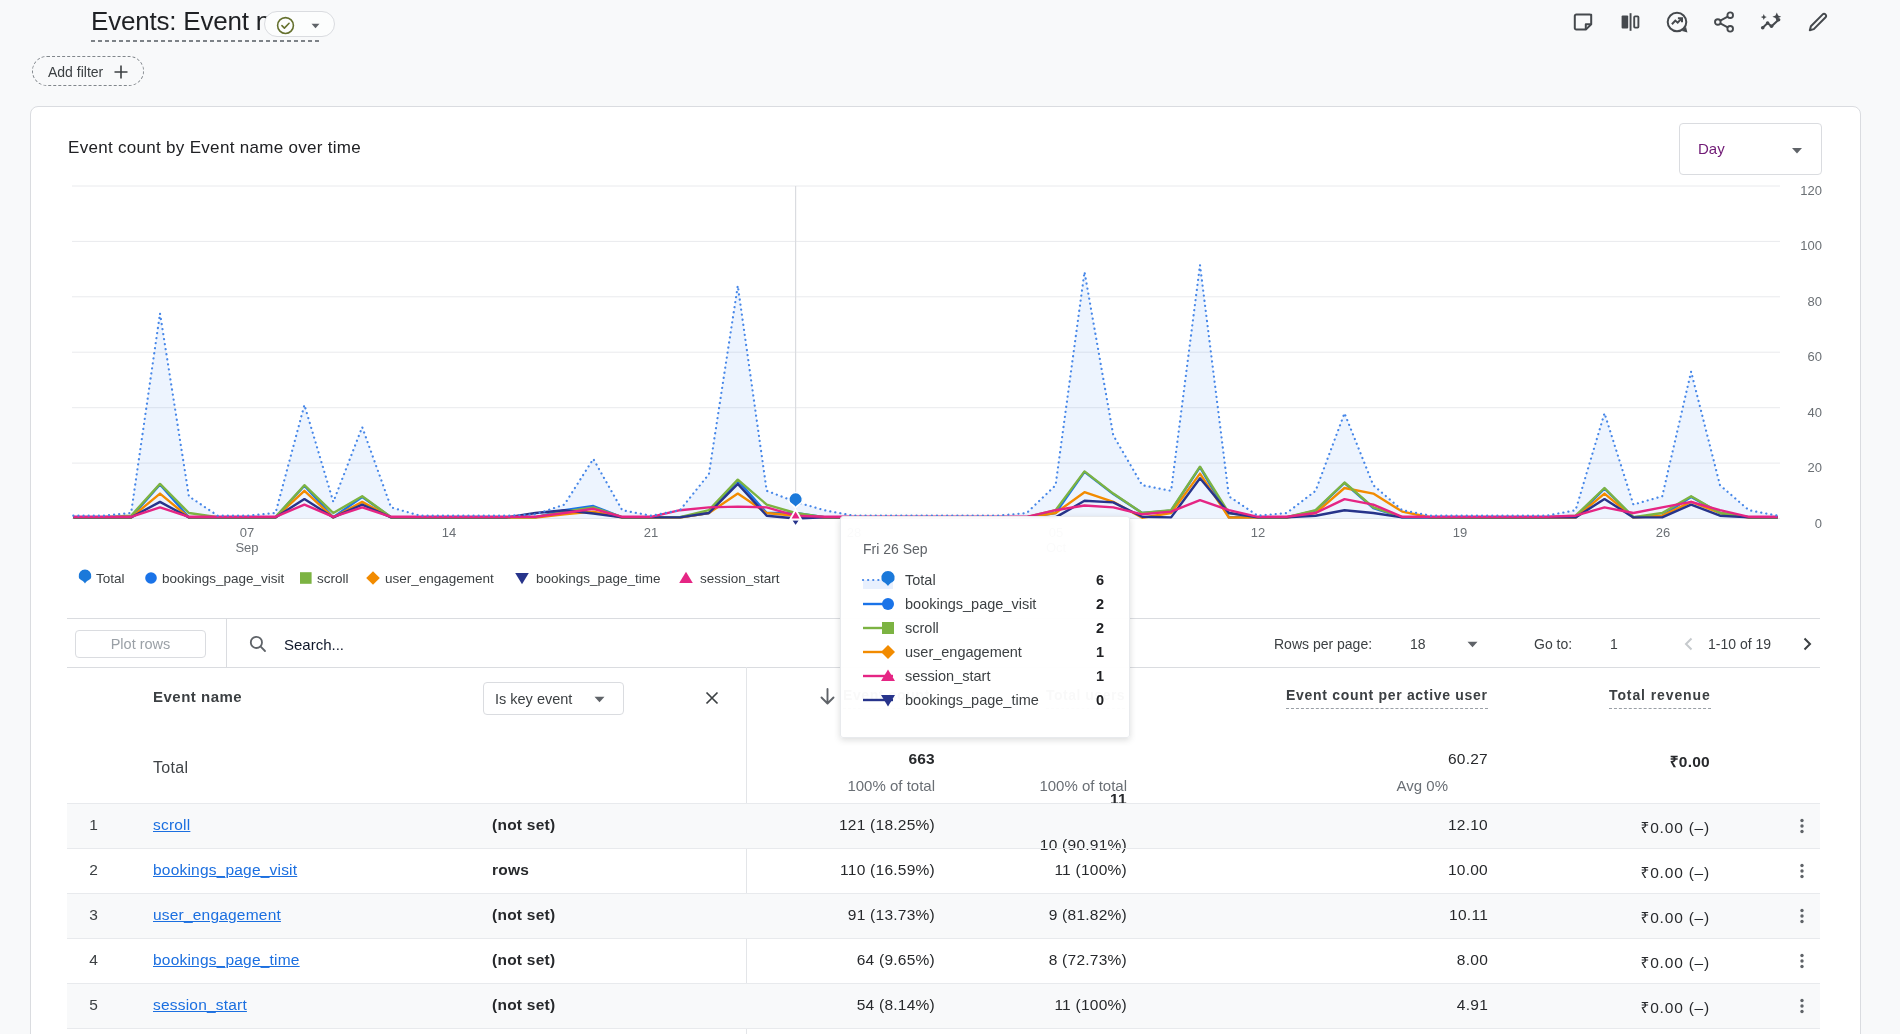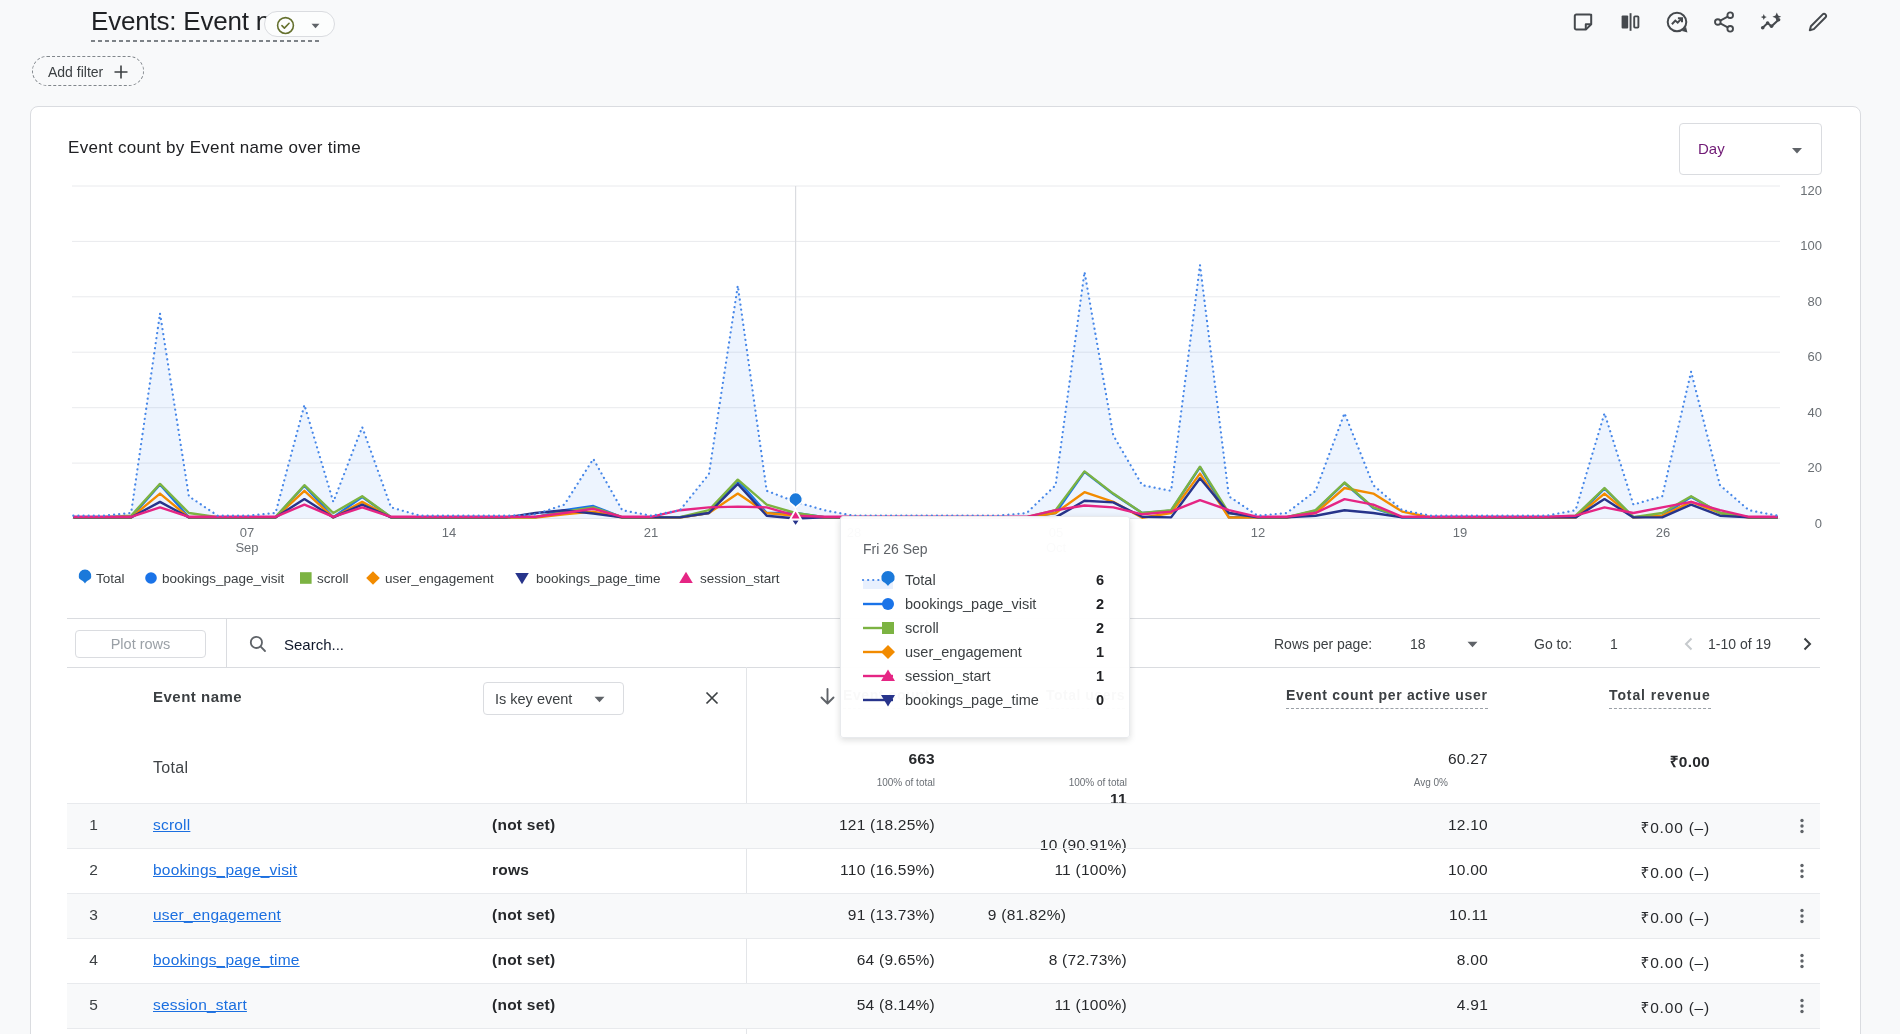--- a/index.html
+++ b/index.html
@@ -2,21 +2,21 @@
 <html><head>
 <meta charset="utf-8">
 <style>
 * { margin:0; padding:0; box-sizing:border-box; }
 html,body { width:1900px; height:1034px; background:#f8f9fa; font-family:"Liberation Sans",sans-serif; overflow:hidden; position:relative; }
 .abs { position:absolute; }
 .axis { font-size:13px; fill:#6b7075; }
 .legtxt { font-size:13.5px; fill:#3c4043; }
 .r { text-align:right; }
 .num { font-size:15.5px; color:#27292c; letter-spacing:0.25px; }
-.gray13 { font-size:10px; color:#6a6f75; }
+.gray13 { font-size:15px; color:#6a6f75; }
 .hdr { font-size:14px; font-weight:bold; color:#3c4043; }
 .dashu { border-bottom:1px dashed #9aa0a6; padding-bottom:5px; }
 a.ev { color:#1b6fe0; font-size:15.5px; letter-spacing:0.2px; text-decoration:underline; }
 </style>
 </head>
 <body>
 
 <div class="abs" style="left:47px;top:6px;margin-left:44px;">
   <div style="font-size:26px;color:#1f2124;letter-spacing:-0.2px;padding-bottom:6px;line-height:30px;background-image:repeating-linear-gradient(to right,#7d8287 0 4px,transparent 4px 7px);background-position:left bottom;background-size:100% 2px;background-repeat:no-repeat;">Events: Event name</div>
 </div>
@@ -224,21 +224,21 @@
     <circle cx="8" cy="2.5" r="1.7" fill="#5f6368"></circle>
     <circle cx="8" cy="8" r="1.7" fill="#5f6368"></circle>
     <circle cx="8" cy="13.5" r="1.7" fill="#5f6368"></circle>
   </svg>
 <div class="abs" style="left:67px;top:893px;width:1753px;height:45px;background:#f8f9fa;"></div>
 <div class="abs" style="left:67px;top:893px;width:1753px;height:1px;background:#e8eaed;"></div>
 <div class="abs num r" style="left:78px;top:906px;width:20px;color:#3c4043;">3</div>
 <a class="abs ev" style="left:153px;top:906px;">user_engagement</a>
 <div class="abs num" style="left:492px;top:906px;font-weight:bold;">(not set)</div>
 <div class="abs num r" style="left:735px;top:906px;width:200px;">91 (13.73%)</div>
-<div class="abs num r" style="left:927px;top:906px;width:200px;text-align:center;">9 (81.82%)</div>
+<div class="abs num r" style="left:927px;top:906px;width:200px;">9 (81.82%)</div>
 <div class="abs num r" style="left:1288px;top:906px;width:200px;">10.11</div>
 <div class="abs num r" style="left:1510px;top:906px;width:200px;letter-spacing:0.8px;">₹0.00 (–)</div>
 <svg class="abs" style="left:1794px;top:908px" width="16" height="16" viewBox="0 0 16 16">
     <circle cx="8" cy="2.5" r="1.7" fill="#5f6368"></circle>
     <circle cx="8" cy="8" r="1.7" fill="#5f6368"></circle>
     <circle cx="8" cy="13.5" r="1.7" fill="#5f6368"></circle>
   </svg>
 <div class="abs" style="left:67px;top:938px;width:1753px;height:1px;background:#e8eaed;"></div>
 <div class="abs num r" style="left:78px;top:951px;width:20px;color:#3c4043;">4</div>
 <a class="abs ev" style="left:153px;top:951px;">bookings_page_time</a>

